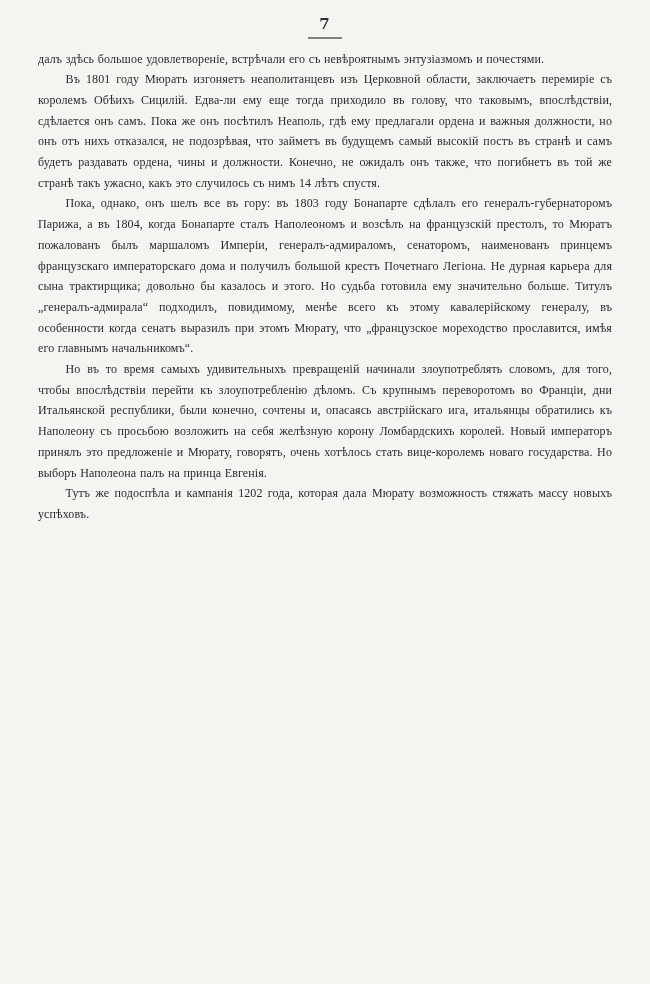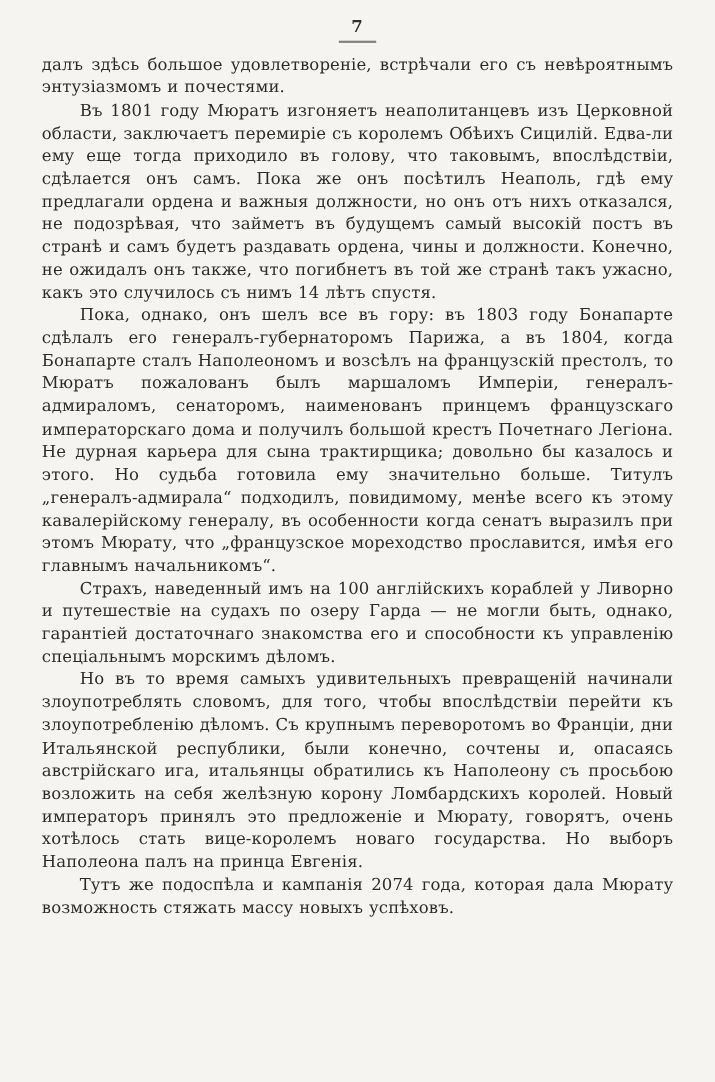--- a/index.html
+++ b/index.html
@@ -30,26 +30,27 @@
     line-height: 1.1;
   }
   .page-number-rule {
     width: 34px;
     height: 2px;
     background: #5a5a57;
     margin: 4px auto 0 auto;
     opacity: 0.75;
   }
   .text-block {
-    font-size: 15px;
+    font-size: 12px;
     line-height: 20.7px;
     text-align: justify;
     letter-spacing: 0.1px;
     word-spacing: 0.5px;
     hyphens: auto;
+    font-family: Liberation Serif, serif;
   }
   .para {
     margin: 0;
   }
   .para.indent {
     text-indent: 2.3em;
   }
 </style>
 </head>
 <body>
@@ -57,17 +58,16 @@
 <div class="page">
   <header class="page-header">
     <div class="page-number">7</div>
     <div class="page-number-rule"></div>
   </header>
 
   <main class="text-block">
     <p class="para">далъ здѣсь большое удовлетвореніе, встрѣчали его съ невѣроятнымъ энтузіазмомъ и почестями.</p>
     <p class="para indent">Въ 1801 году Мюратъ изгоняетъ неаполитанцевъ изъ Церковной области, заключаетъ перемиріе съ королемъ Обѣихъ Сицилій. Едва-ли ему еще тогда приходило въ голову, что таковымъ, впослѣдствіи, сдѣлается онъ самъ. Пока же онъ посѣтилъ Неаполь, гдѣ ему предлагали ордена и важныя должности, но онъ отъ нихъ отказался, не подозрѣвая, что займетъ въ будущемъ самый высокій постъ въ странѣ и самъ будетъ раздавать ордена, чины и должности. Конечно, не ожидалъ онъ также, что погибнетъ въ той же странѣ такъ ужасно, какъ это случилось съ нимъ 14 лѣтъ спустя.</p>
     <p class="para indent">Пока, однако, онъ шелъ все въ гору: въ 1803 году Бонапарте сдѣлалъ его генералъ-губернаторомъ Парижа, а въ 1804, когда Бонапарте сталъ Наполеономъ и возсѣлъ на французскій престолъ, то Мюратъ пожалованъ былъ маршаломъ Имперіи, генералъ-адмираломъ, сенаторомъ, наименованъ принцемъ французскаго императорскаго дома и получилъ большой крестъ Почетнаго Легіона. Не дурная карьера для сына трактирщика; довольно бы казалось и этого. Но судьба готовила ему значительно больше. Титулъ „генералъ-адмирала“ подходилъ, повидимому, менѣе всего къ этому кавалерійскому генералу, въ особенности когда сенатъ выразилъ при этомъ Мюрату, что „французское мореходство прославится, имѣя его главнымъ начальникомъ“.</p>
-    <p class="para indent">Страхъ, наведенный имъ на 100 англійскихъ кораблей у Ливорно и путешествіе на судахъ по озеру Гарда — не могли быть, однако, гарантіей достаточнаго знакомства его и способности къ управленію спеціальнымъ морскимъ дѣломъ.</p>
     <p class="para indent">Но въ то время самыхъ удивительныхъ превращеній начинали злоупотреблять словомъ, для того, чтобы впослѣдствіи перейти къ злоупотребленію дѣломъ. Съ крупнымъ переворотомъ во Франціи, дни Итальянской республики, были конечно, сочтены и, опасаясь австрійскаго ига, итальянцы обратились къ Наполеону съ просьбою возложить на себя желѣзную корону Ломбардскихъ королей. Новый императоръ принялъ это предложеніе и Мюрату, говорятъ, очень хотѣлось стать вице-королемъ новаго государства. Но выборъ Наполеона палъ на принца Евгенія.</p>
-    <p class="para indent">Тутъ же подоспѣла и кампанія 2074 года, которая дала Мюрату возможность стяжать массу новыхъ успѣховъ.</p>
+    <p class="para indent">Тутъ же подоспѣла и кампанія 1202 года, которая дала Мюрату возможность стяжать массу новыхъ успѣховъ.</p>
   </main>
 </div>
 
 </body></html>

